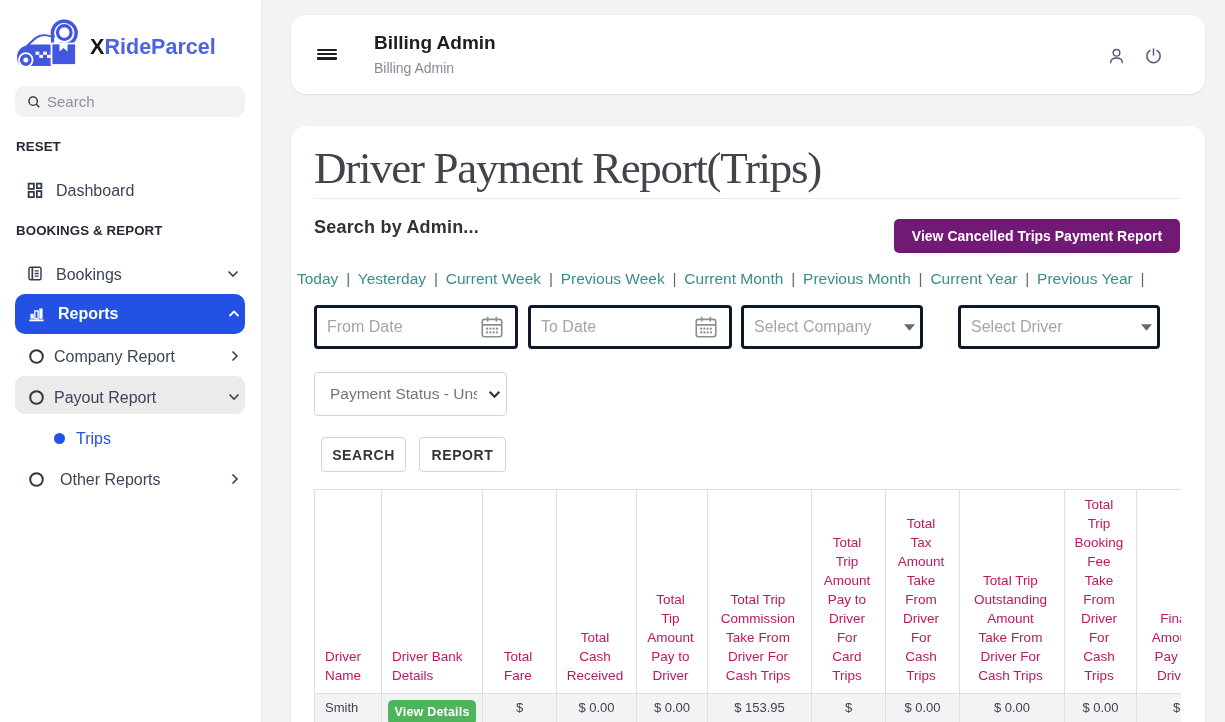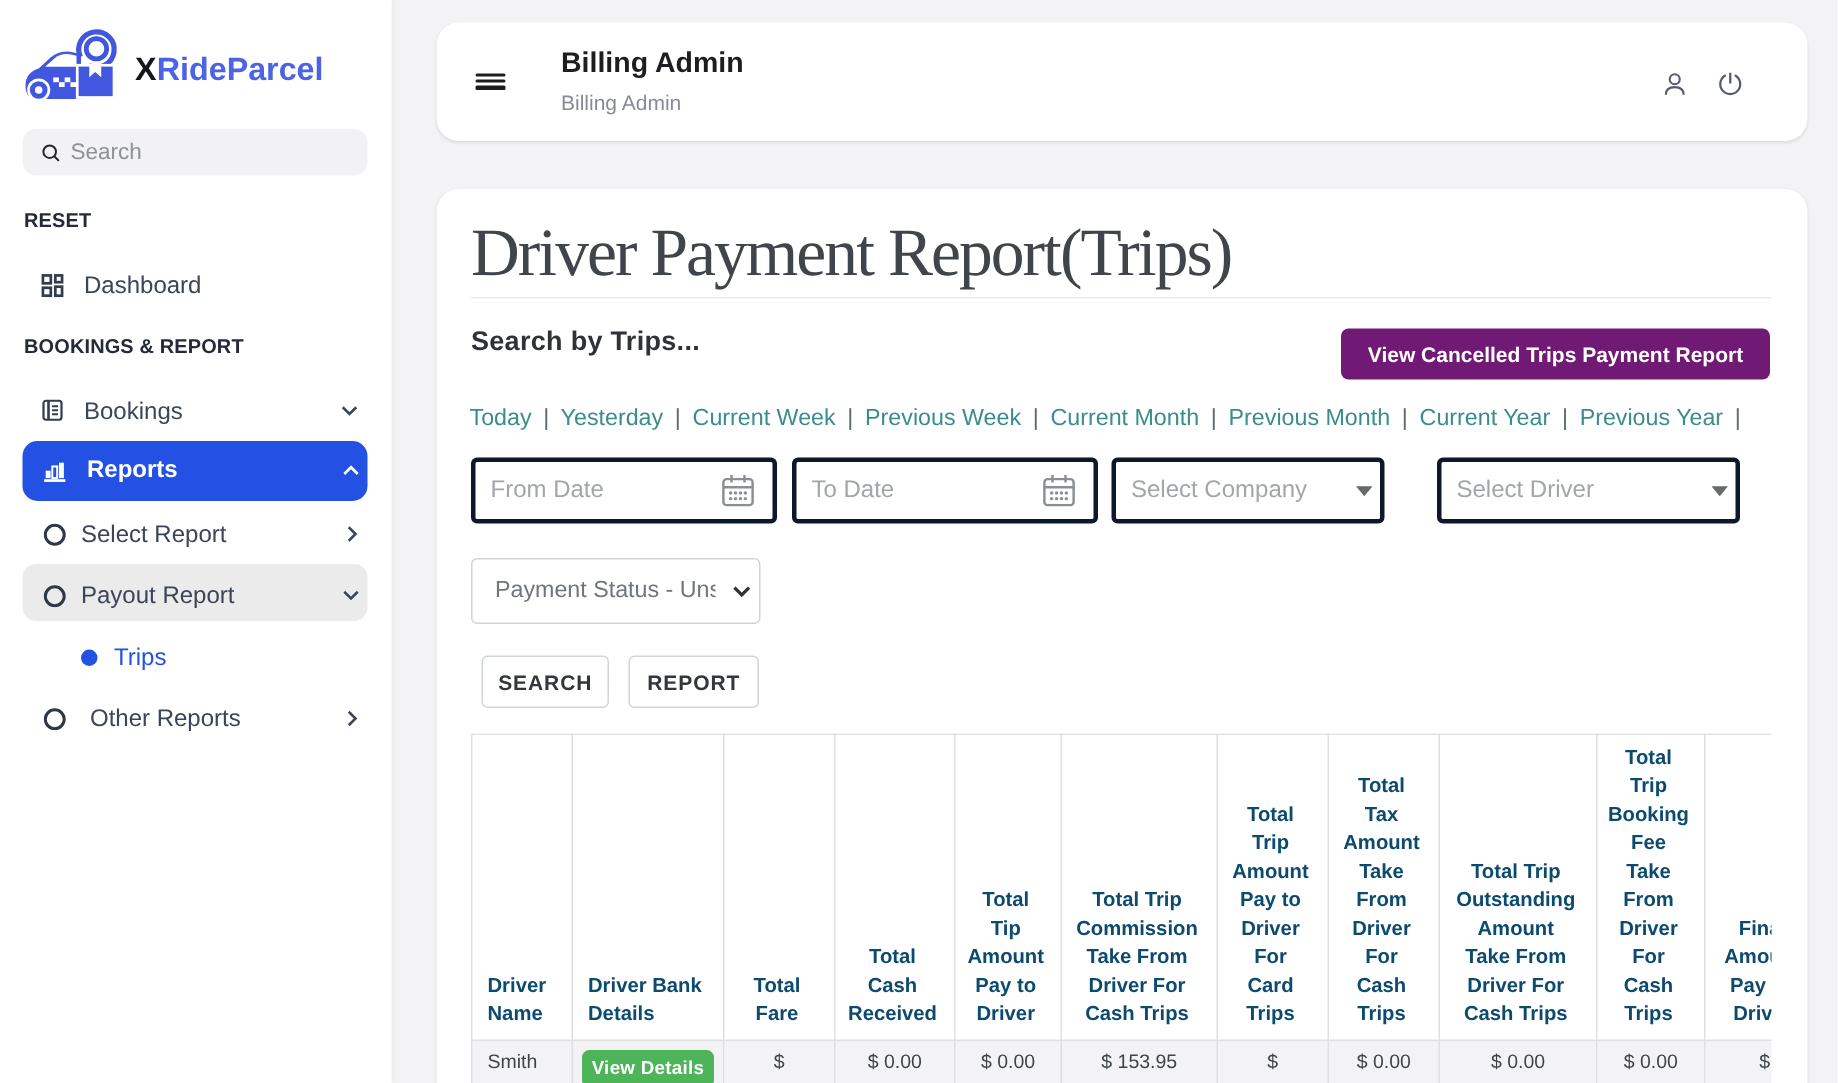--- a/index.html
+++ b/index.html
@@ -45,21 +45,21 @@
   background:#fff; border-radius:15px; box-shadow:0 1px 2px rgba(56,65,74,.12);
 }
 #h1 { position:absolute; left:314px; top:142px; font-size:45px; font-weight:500; color:#40454b; letter-spacing:-1.3px;font-family:Liberation Serif, serif; }
 #hr1 { position:absolute; left:314px; top:198px; width:867px; height:1px; background:#e9eaee; }
 #sbd { position:absolute; left:314px; top:217px; font-size:18px; font-weight:bold; color:#2f3237; letter-spacing:.2px;}
 #viewbtn {
   position:absolute; left:894px; top:219px; width:286px; height:34px;
   background:#701a75; border-radius:5px; color:#fff; font-size:14px; font-weight:bold;
   display:flex; align-items:center; justify-content:center;
 }
-#links { position:absolute; left:313px; top:270px; font-size:15.5px; color:#3a8d8c; white-space:nowrap; }
+#links { position:absolute; left:297px; top:270px; font-size:15.5px; color:#3a8d8c; white-space:nowrap; }
 #links i { font-style:normal; color:#5f6a70; padding:0 3.5px; }
 
 .finput {
   position:absolute; top:305px; height:44px; background:#fff;
   border:3px solid #0f172a; border-radius:4px;
   display:flex; align-items:center; padding:0 11px 0 10px;
   font-size:16px; color:#a2a6ab; justify-content:space-between;
 }
 #pmtsel {
   position:absolute; left:314px; top:372px; width:193px; height:44px;
@@ -73,22 +73,22 @@
   border:1px solid #cfd4da; border-radius:4px; font-size:14px; font-weight:bold;
   color:#32373c; display:flex; align-items:center; justify-content:center;
   letter-spacing:.6px; font-family:"Liberation Sans", sans-serif;
 }
 
 
 #twrap { position:absolute; left:314px; top:489px; width:867px; height:233px; overflow:hidden; }
 table { border-collapse:collapse; table-layout:fixed; width:902px; }
 th, td { border:1px solid #dee0e4; }
 th {
-  vertical-align:bottom; text-align:center; font-size:13.5px; font-weight:bold;
-  color:#0c4a6e; line-height:19px; padding:5px 4px 8px 1px;
+  vertical-align:bottom; text-align:center; font-size:13.5px; font-weight:normal;
+  color:#be185d; line-height:19px; padding:5px 4px 8px 1px;
 }
 th.l { text-align:left; padding-left:10px; }
 td {
   text-align:center; font-size:13px; color:#3f444a; padding:6px 4px; white-space:nowrap;
   background:#f3f3f5; vertical-align:top;
 }
 td.l { text-align:left; padding-left:10px; }
 #vdbtn {
   display:inline-block; background:#4eb45a; color:#fff; font-size:12.5px; font-weight:bold;
   padding:5px 6px 6px 6px; border-radius:5px; letter-spacing:.2px; white-space:nowrap;
@@ -166,21 +166,21 @@
     <rect x="16" y="3.5" width="4.6" height="14.5"></rect>
   </svg>
   <div class="mitem" style="left:58px;top:305px;color:#fff;font-weight:bold">Reports</div>
   <svg class="abs" style="left:228px;top:310px" width="12" height="8" viewBox="0 0 12 8" fill="none" stroke="#fff" stroke-width="1.8">
       <path d="M1.5 6 L6 1.5 L10.5 6"></path>
     </svg>
 
   <svg class="abs" style="left:29px;top:349px" width="15" height="15" viewBox="0 0 15 15" fill="none" stroke="#2e3744" stroke-width="2">
       <circle cx="7.5" cy="7.5" r="6.3"></circle>
     </svg>
-  <div class="mitem" style="left:54px;top:348px">Select Report</div>
+  <div class="mitem" style="left:54px;top:348px">Company Report</div>
   <svg class="abs" style="left:231px;top:350px" width="8" height="12" viewBox="0 0 8 12" fill="none" stroke="#3b4557" stroke-width="1.7">
       <path d="M1.5 1.5 L6 6 L1.5 10.5"></path>
     </svg>
 
   <div class="abs" style="left:15px;top:376px;width:230px;height:38px;background:#ebebeb;border-radius:9px"></div>
   <svg class="abs" style="left:29px;top:390px" width="15" height="15" viewBox="0 0 15 15" fill="none" stroke="#2e3744" stroke-width="2">
       <circle cx="7.5" cy="7.5" r="6.3"></circle>
     </svg>
   <div class="mitem" style="left:54px;top:389px">Payout Report</div>
   <svg class="abs" style="left:228px;top:393px" width="12" height="8" viewBox="0 0 12 8" fill="none" stroke="#3b4557" stroke-width="1.7">
@@ -212,21 +212,21 @@
   <path d="M4.5 21 Q4.5 14.6 12 14.6 Q19.5 14.6 19.5 21"></path>
 </svg>
 <svg class="abs" style="left:1144px;top:46px" width="19" height="20" viewBox="0 0 24 24" fill="none" stroke="#565b6f" stroke-width="1.9">
   <path d="M8.2 4.6 A8.4 8.4 0 1 0 15.8 4.6"></path>
   <path d="M12 2.5 L12 11.5"></path>
 </svg>
 
 <div id="maincard"></div>
 <div id="h1">Driver Payment Report(Trips)</div>
 <div id="hr1"></div>
-<div id="sbd">Search by Trips...</div>
+<div id="sbd">Search by Admin...</div>
 <div id="viewbtn">View Cancelled Trips Payment Report</div>
 <div id="links">Today <i>|</i> Yesterday <i>|</i> Current Week <i>|</i> Previous Week <i>|</i> Current Month <i>|</i> Previous Month <i>|</i> Current Year <i>|</i> Previous Year <i>|</i></div>
 
 <div class="finput" style="left:314px;width:204px">From Date
   <svg width="28" height="26" viewBox="0 0 24 24" style="margin-right:-2px" fill="none" stroke="#8a8f94" stroke-width="1.5">
     <rect x="3" y="5" width="18" height="16" rx="2"></rect>
     <path d="M8 2.5 L8 7 M16 2.5 L16 7 M3 10 L21 10"></path>
     <g fill="#8a8f94" stroke="none">
       <circle cx="7.5" cy="13.5" r="1.05"></circle>
         <circle cx="10.5" cy="13.5" r="1.05"></circle>

